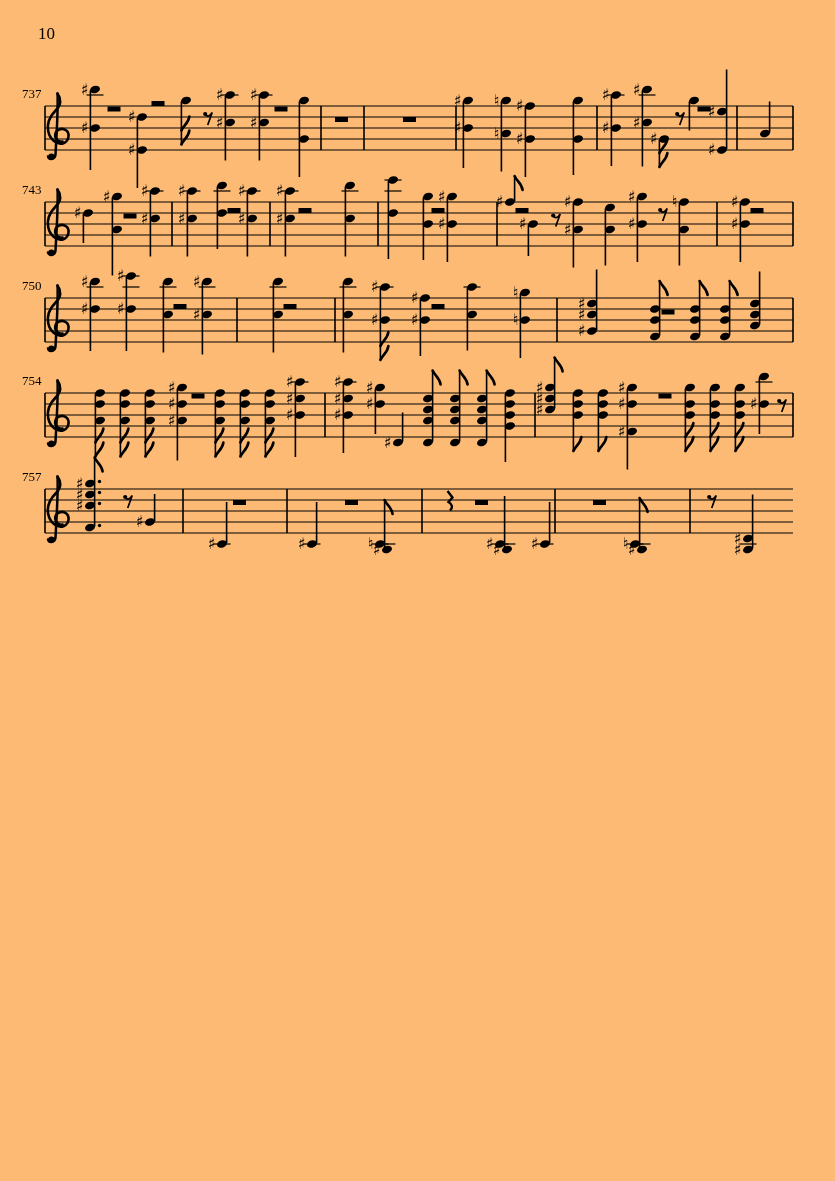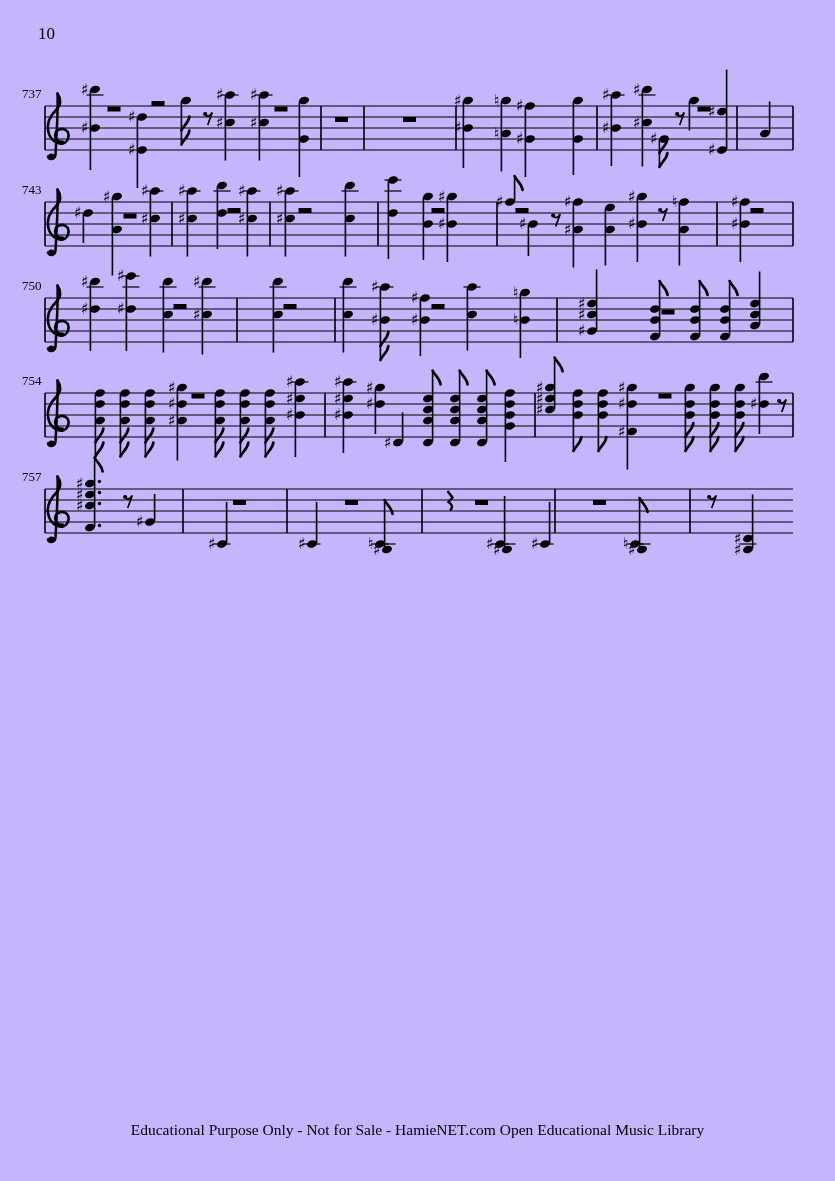--- a/index.html
+++ b/index.html
@@ -1,16 +1,16 @@
 <!DOCTYPE html>
 <html><head>
 <meta charset="utf-8">
 <style>
   html,body{margin:0;padding:0;background:#888;}
-  .page{position:relative;width:835px;height:1181px;background:#c4b5fd;margin:0 auto;
+  .page{position:relative;width:835px;height:1181px;background:#fdba74;margin:0 auto;
         font-family:"Liberation Serif", serif;color:#000;overflow:hidden;}
   .page-number{position:absolute;left:38px;top:24px;font-size:17px;}
   .footer{position:absolute;left:0;right:0;top:1121px;text-align:center;font-size:15.5px;}
   #score-svg{position:absolute;left:0;top:0;}
   text.mnum{font-family:"Liberation Serif", serif;font-size:13px;}
   text.acc{font-family:"DejaVu Sans", sans-serif;font-size:16px;}
 </style>
 </head>
 <body>
 
@@ -747,14 +747,13 @@
         <g>
           <ellipse cx="748" cy="538.5" rx="5.1" ry="3.7" fill="#000000" transform="rotate(-18 748 538.5)"></ellipse>
           <text x="741.5" y="543.5" text-anchor="end" class="acc" fill="#000000">♯</text>
           <line x1="739.5" y1="544" x2="756.5" y2="544" stroke="#000000" stroke-width="1.2"></line>
           <ellipse cx="748" cy="549.5" rx="5.1" ry="3.7" fill="#000000" transform="rotate(-18 748 549.5)"></ellipse>
           <text x="741.5" y="554.5" text-anchor="end" class="acc" fill="#000000">♯</text>
           <line x1="752.6" y1="548.5" x2="752.6" y2="494.5" stroke="#000000" stroke-width="1.6"></line>
         </g>
       </g>
     </svg>
-  <div class="footer">Educational Purpose Only - Not for Sale - HamieNET.com Open Educational Music Library</div>
 </div>
 
 </body></html>

